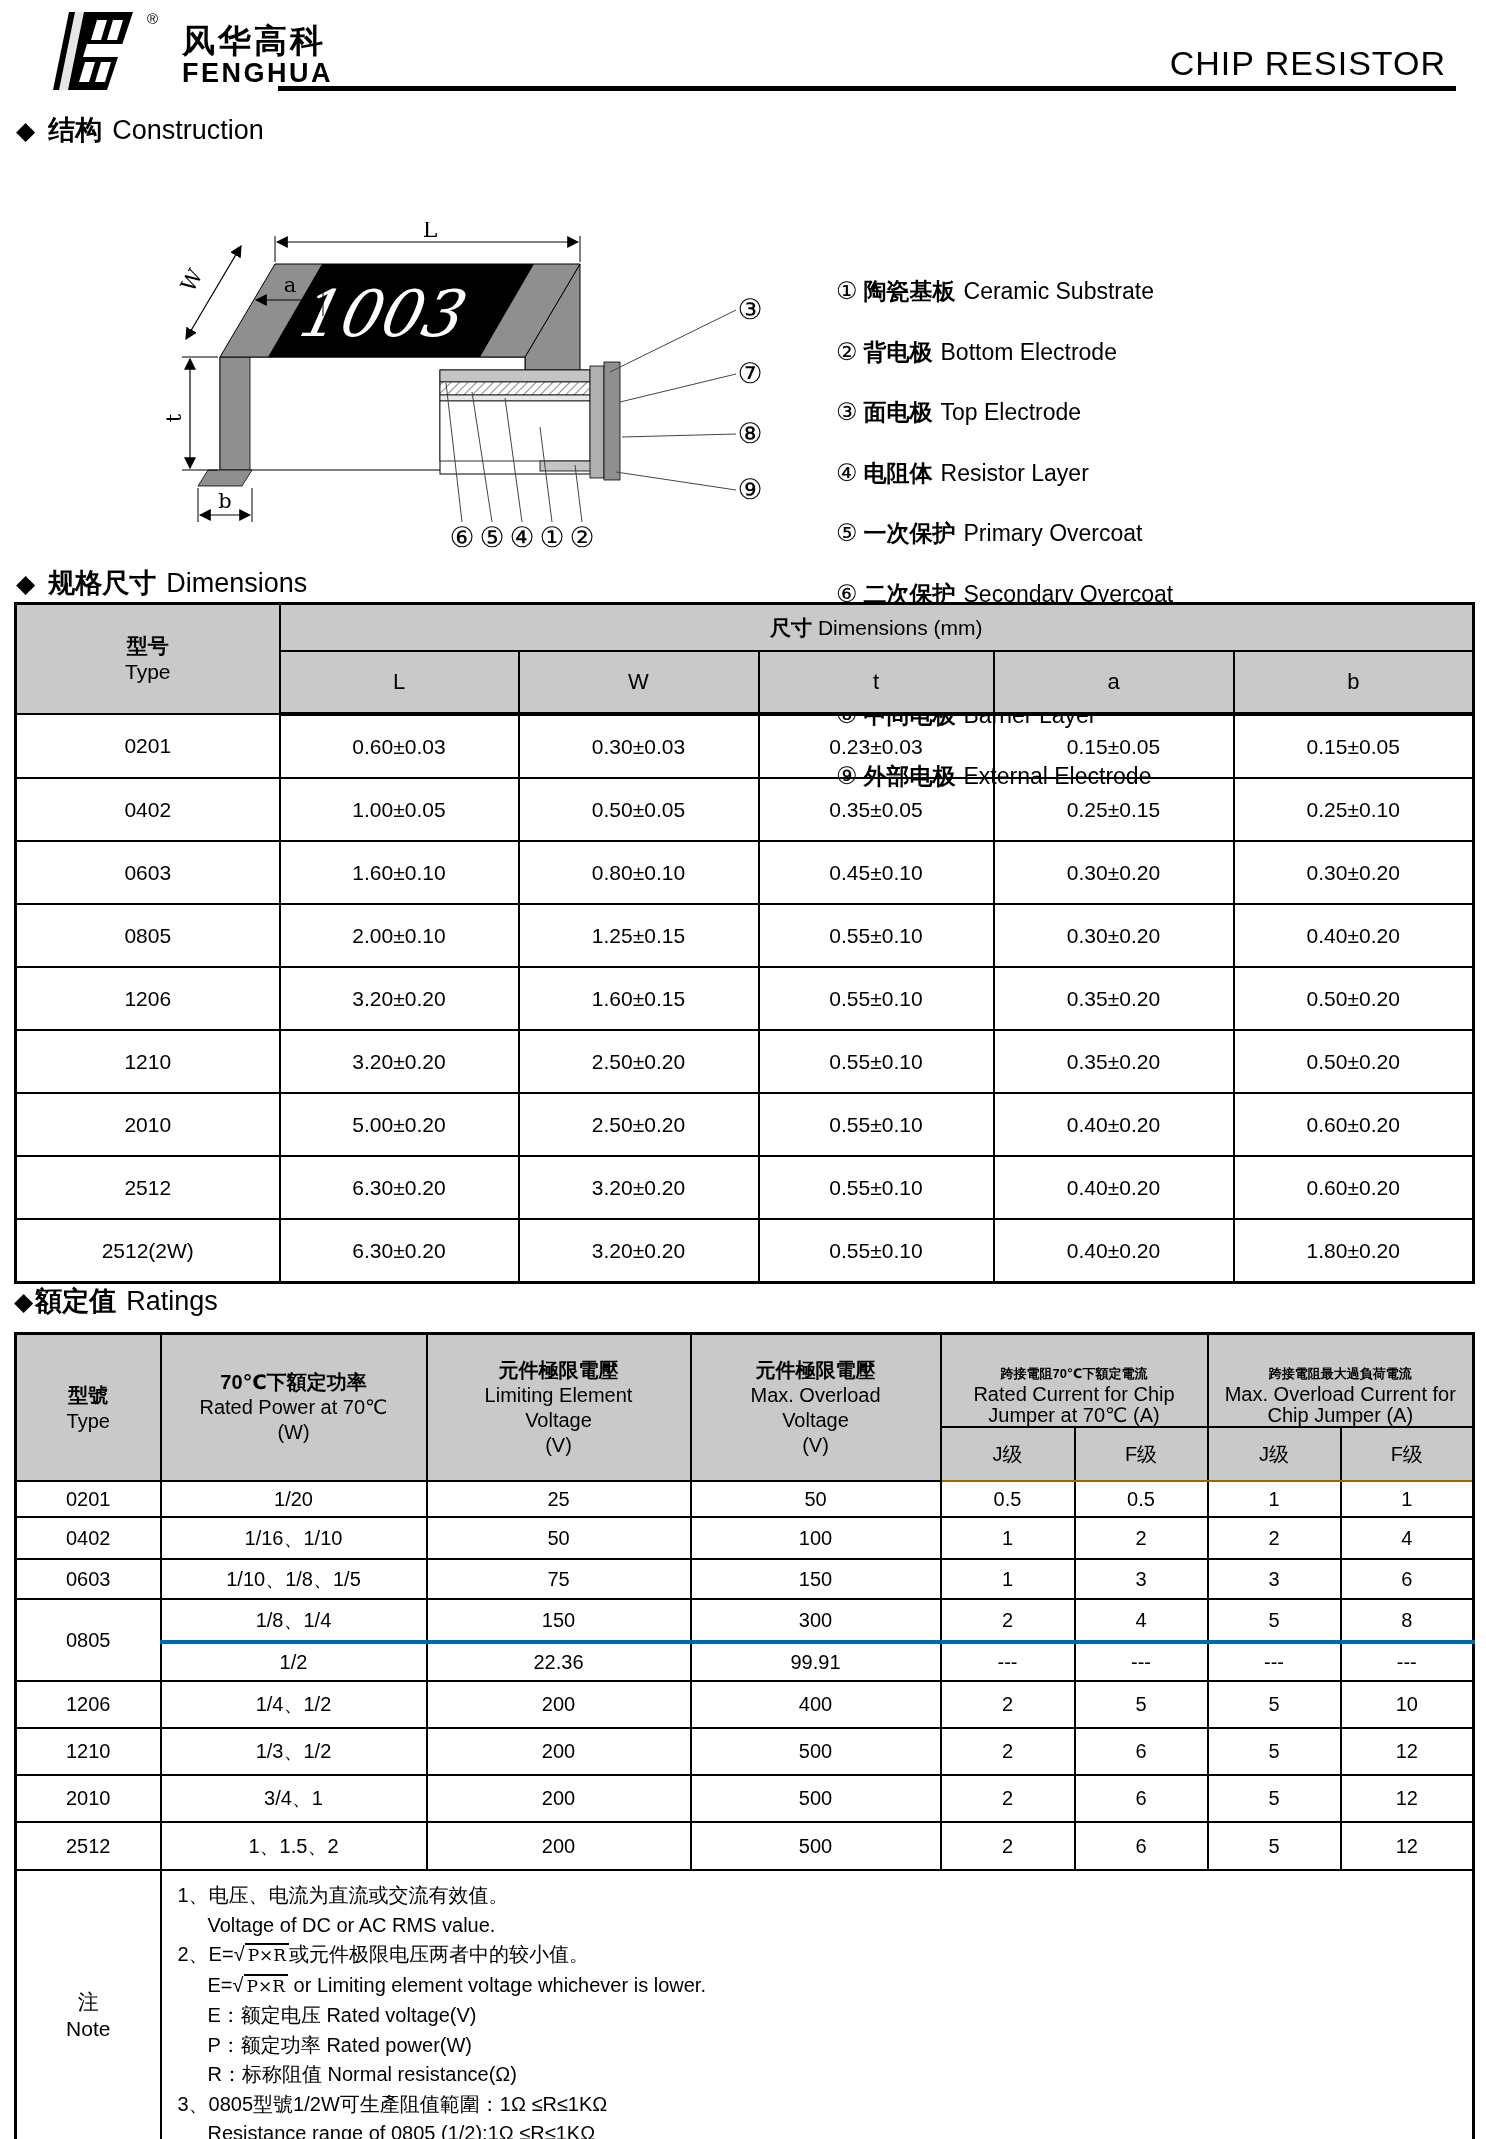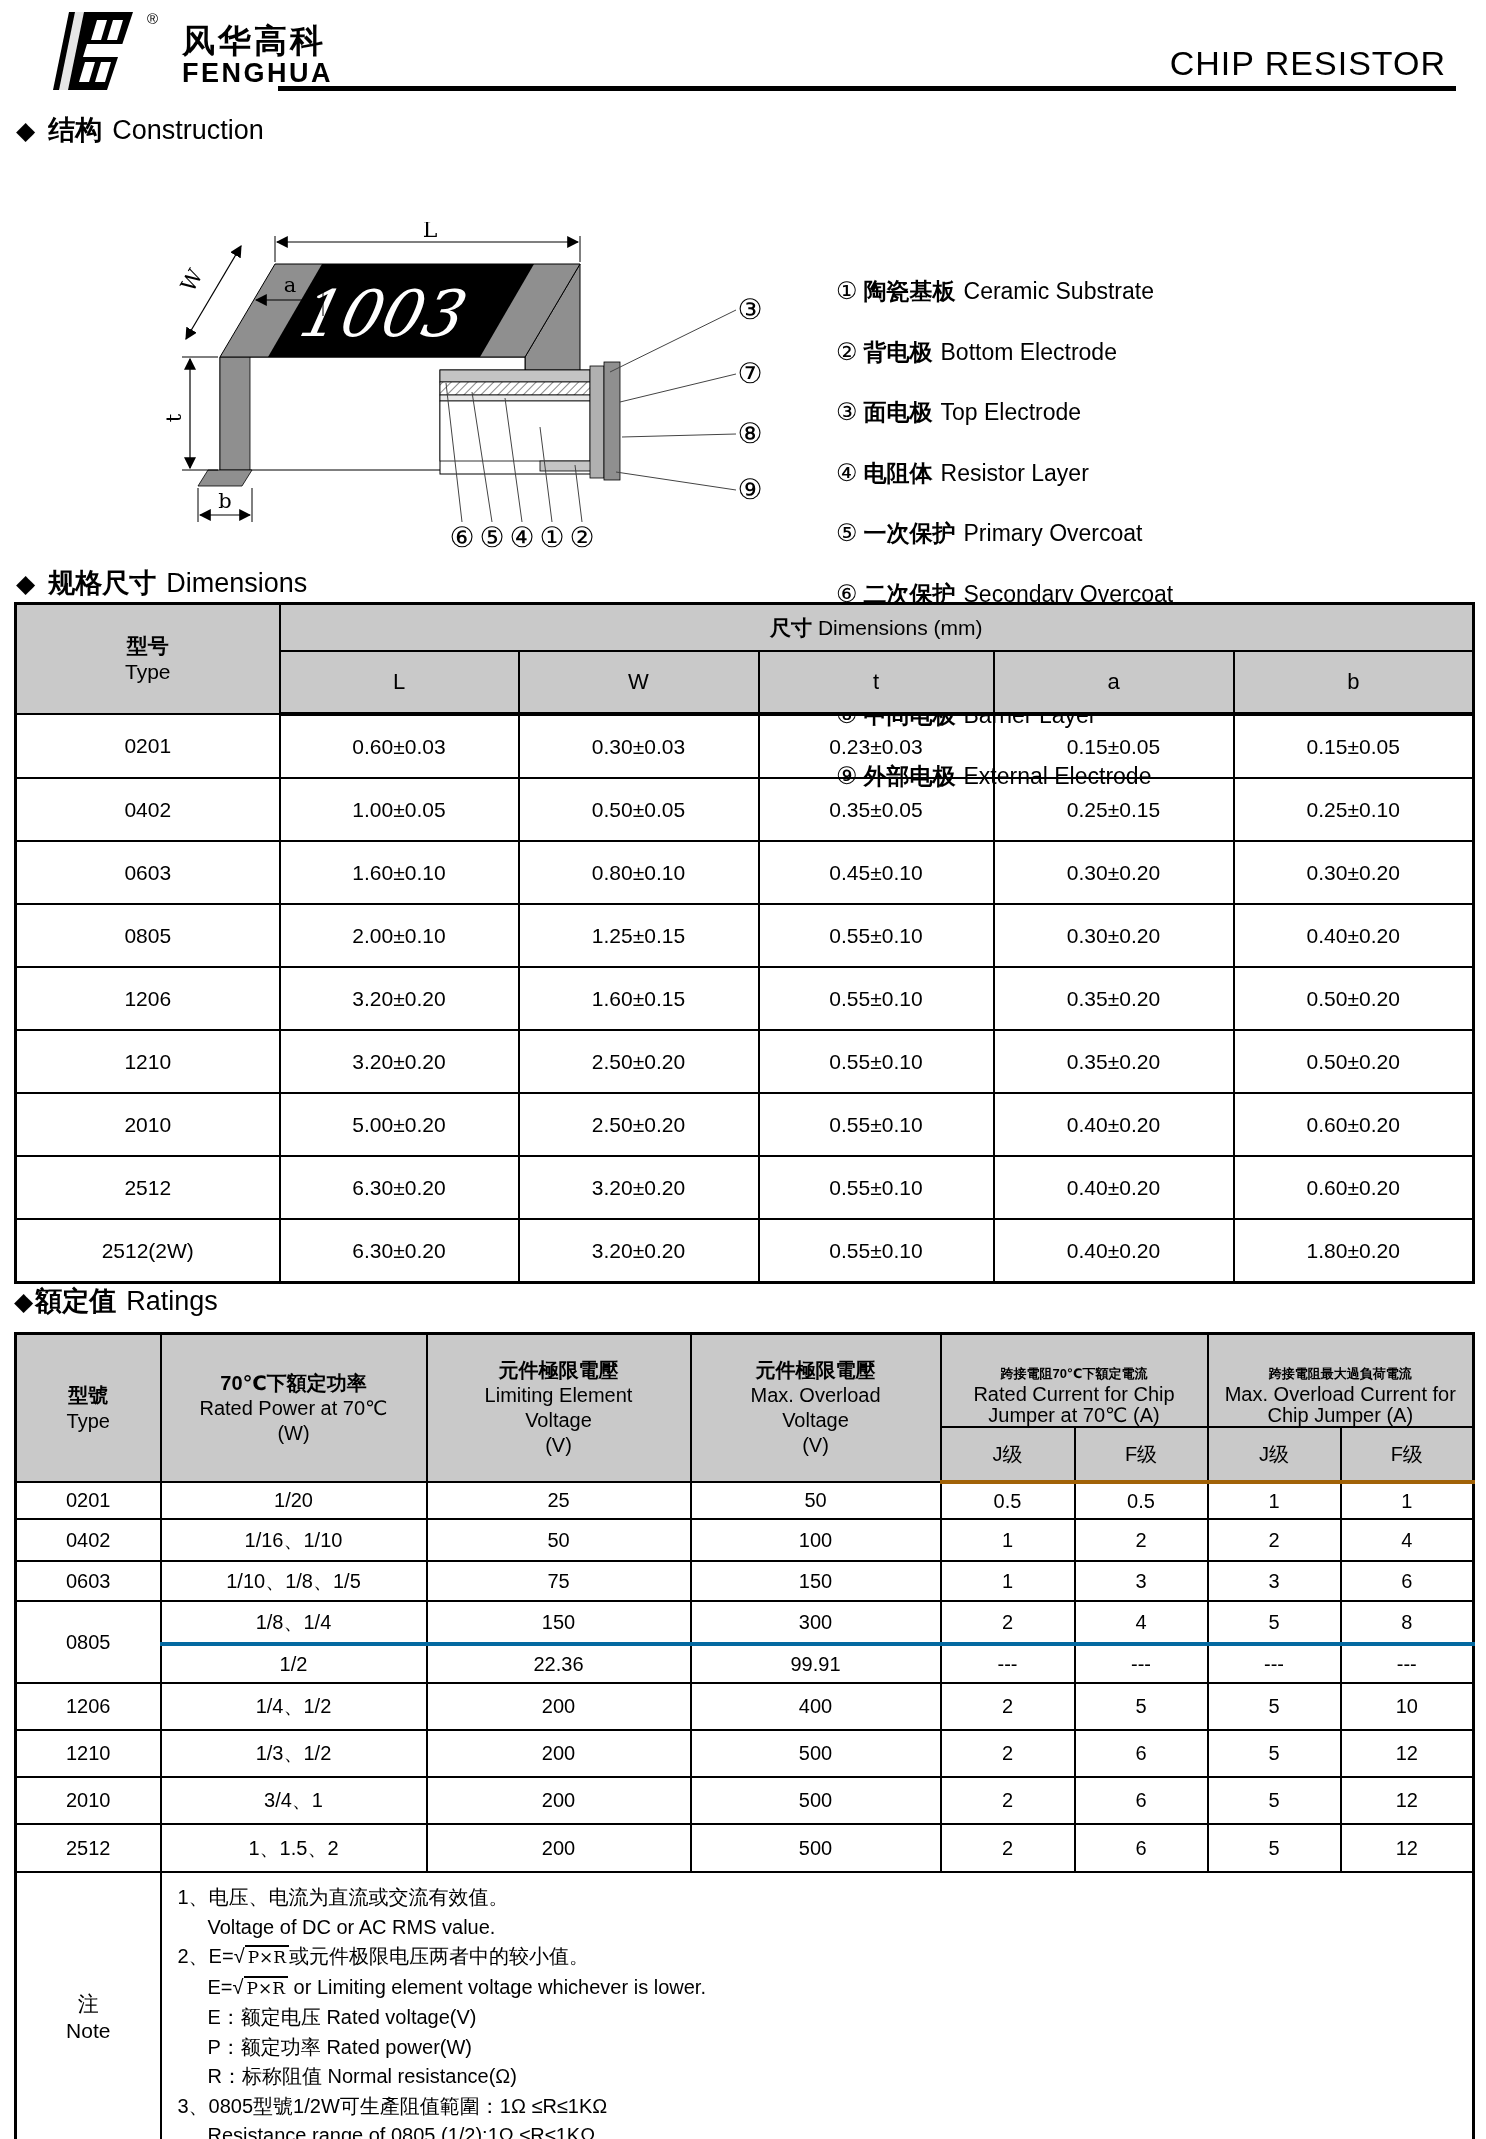--- a/index.html
+++ b/index.html
@@ -39,21 +39,21 @@
   .dims .h1 td{height:45px;font-size:21px;}
   .dims .h2 td{height:60px;font-size:22px;border-bottom:4px solid #000;}
   .dims .type-hd{font-size:21px;line-height:26px;}
   .dims tr.data td{height:61px;font-size:21px;}
   .bold-cn{font-weight:bold;}
 
   .ratings{top:1332px;}
   .ratings .rh1 td{font-size:20px;}
   .ratings .grp{font-size:17px;line-height:21px;height:90px;}
   .ratings .grp .gcn{font-weight:bold;font-size:13px;margin-top:28px;}
-  .ratings .rh2 td{height:52px;font-size:20px;border-bottom:4px solid #a16207;}
+  .ratings .rh2 td{height:52px;font-size:20px;border-bottom:2px solid #a16207;}
   .ratings .type-hd{font-size:21px;line-height:26px;}
   .ratings .bighead{line-height:25px;font-size:20px;}
   .ratings tr.data td{font-size:20px;}
   .ratings tr.r0 td{height:34px;} .ratings tr.r1 td{height:40px;}
   .ratings tr.r2 td{height:38px;} .ratings tr.r3 td{height:40px;}
   .ratings tr.r4 td{height:36px;} .ratings tr.r5 td{height:45px;}
   .ratings tr.r6 td{height:45px;} .ratings tr.r7 td{height:45px;}
   .ratings tr.r8 td{height:46px;}
   .ratings tr.r4 td.sub{border-top:4px solid #0369a1;}
   .note-label{font-size:21px;line-height:27px;}

